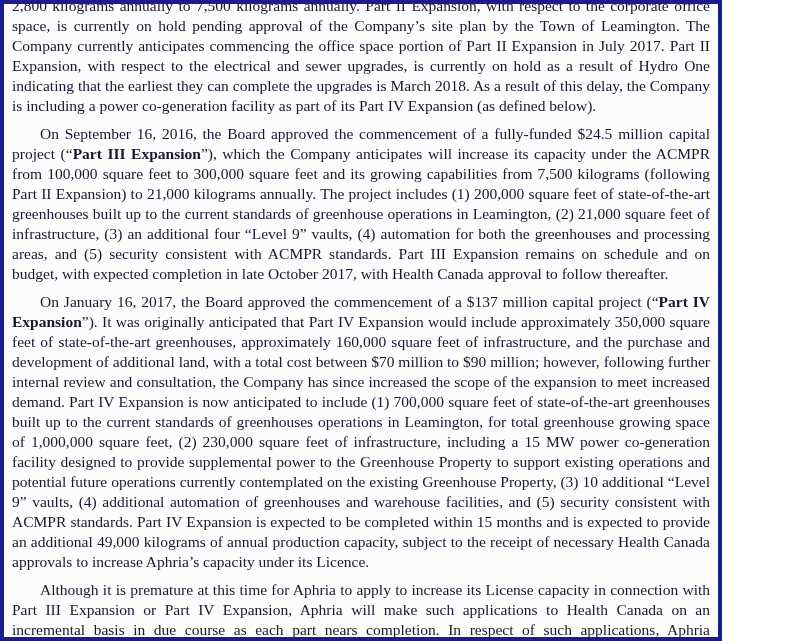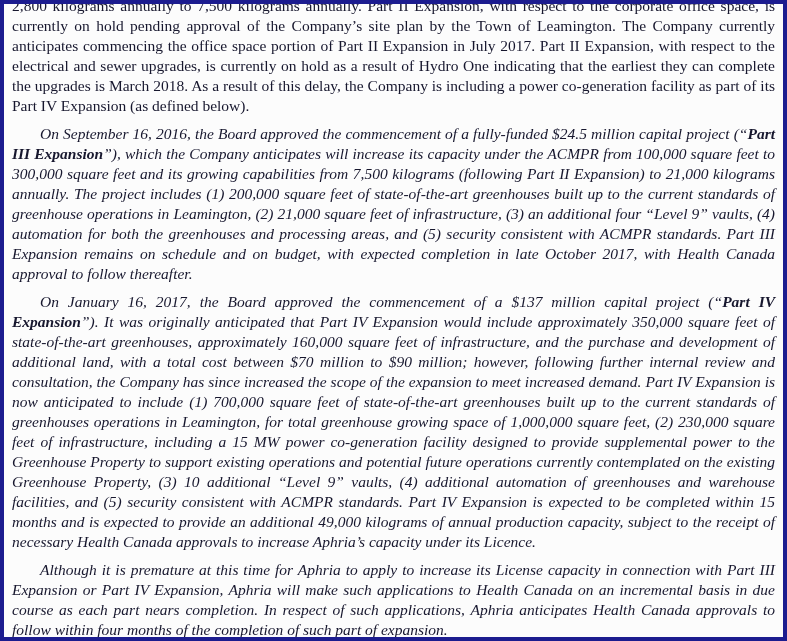--- a/index.html
+++ b/index.html
@@ -5,21 +5,21 @@
   html, body {
     margin: 0;
     padding: 0;
     width: 787px;
     height: 641px;
     overflow: hidden;
     background: #ffffff;
   }
   .page {
     box-sizing: border-box;
-    width: 787px;
+    width: 722px;
     height: 641px;
     border: 4px solid #1c1c8f;
     background: #fcfcfc;
     padding: 0 8px;
     overflow: hidden;
   }
   .content {
     
     margin-top: -8px;
   }
@@ -29,21 +29,20 @@
     line-height: 20px;
     color: #17172e;
     text-align: justify;
     margin: 8px 0 0 0;
   }
   .para.first {
     margin-top: 0;
   }
   .para.indent {
     text-indent: 28px;
-    font-style: italic;
   }
   .para b {
     font-weight: bold;
   }
 </style>
 </head>
 <body>
 
 <div class="page">
   <div class="content">

